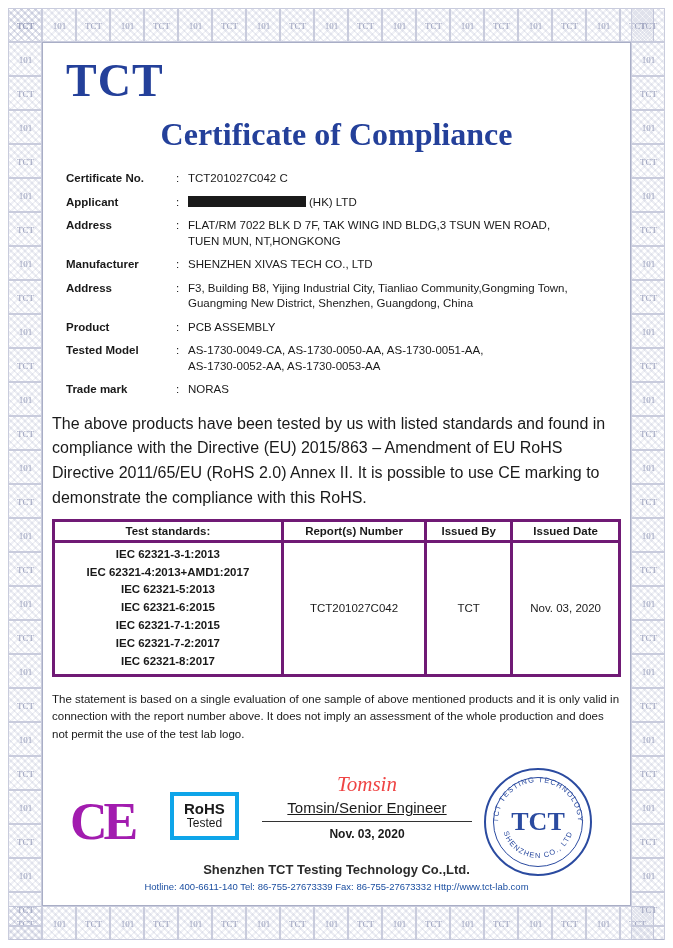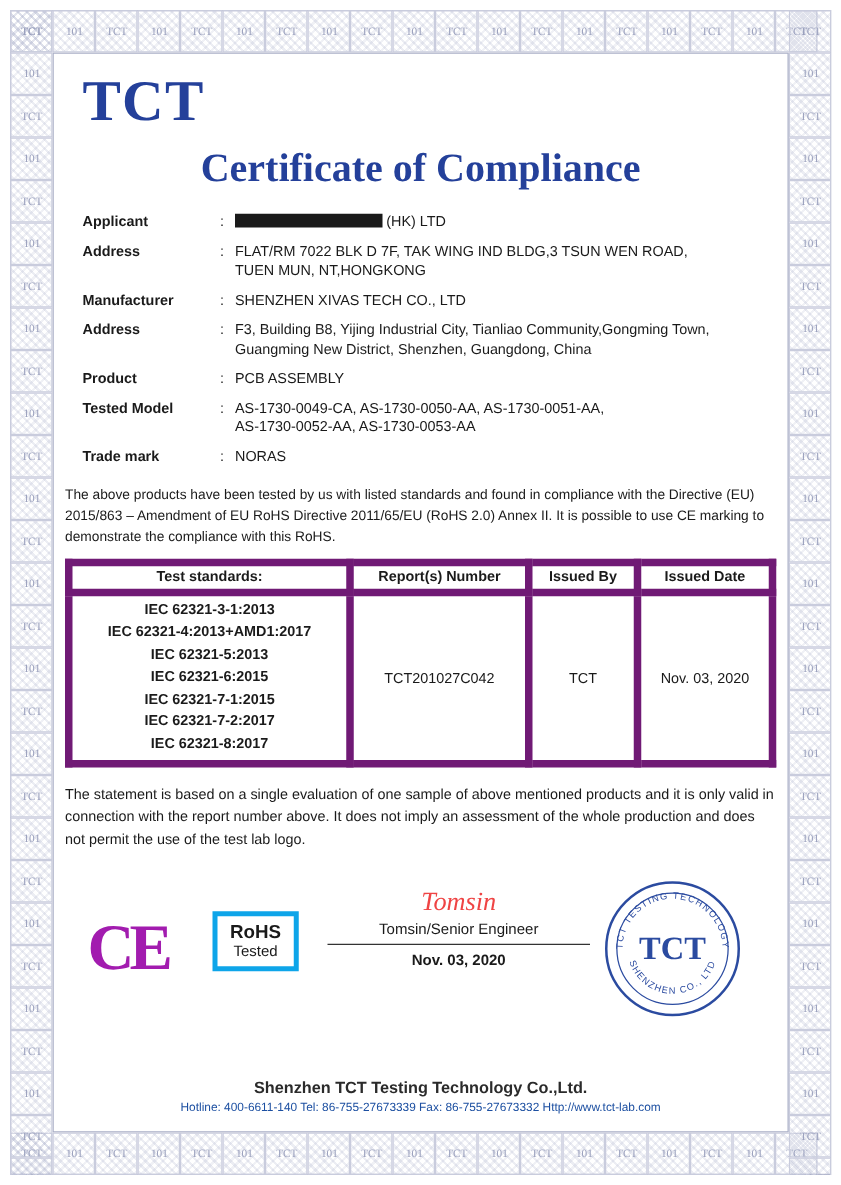--- a/index.html
+++ b/index.html
@@ -137,34 +137,34 @@
   .redact {
     display: inline-block;
     width: 118px;
     height: 11px;
     background: #1a1a1a;
     vertical-align: -1px;
     margin-right: 3px;
   }
 
   .statement {
-    font-size: 11px;
+    font-size: 16px;
     line-height: 1.55;
     margin: 10px 0 8px 0;
     text-align: left;
   }
 
   .std-table {
     width: 100%;
     border-collapse: collapse;
     font-size: 11.5px;
     margin-top: 2px;
   }
   .std-table th, .std-table td {
-    border: 6px solid #701a75;
+    border: 3px solid #701a75;
     padding: 3px 4px;
     text-align: center;
   }
   .std-table th {
     font-weight: bold;
   }
   .std-list {
     font-weight: bold;
     line-height: 1.55;
     padding: 4px 6px;
@@ -215,22 +215,23 @@
     text-align: center;
   }
   .sign-script {
     font-family: Liberation Serif, serif;
     font-style: italic;
     font-size: 21px;
     color: #ef4444;
     margin-bottom: 2px;
   }
   .sign-name {
-    font-size: 12px;
+    font-size: 15px;
     margin-top: 2px;
+    text-decoration: underline;
   }
   .sign-rule {
     border-top: 1px solid #333;
     margin: 5px 0 5px 0;
   }
   .sign-date {
     font-size: 12px;
     font-weight: bold;
   }
 
@@ -602,20 +603,27 @@
   <div class="inner-frame"></div>
 
   <div class="content">
 
     <div class="logo">TCT</div>
 
     <div class="title">Certificate of Compliance</div>
 
     <table class="field-table">
       <tbody id="fields-body">
+          <tr>
+            <td class="f-label">Certificate No.</td>
+            <td class="f-colon">:</td>
+            <td class="f-value">
+              <div>TCT201027C042 C</div>
+            </td>
+          </tr>
           <tr>
             <td class="f-label">Applicant</td>
             <td class="f-colon">:</td>
             <td class="f-value"><span class="redact"></span><span>(HK) LTD</span></td>
           </tr>
           <tr>
             <td class="f-label">Address</td>
             <td class="f-colon">:</td>
             <td class="f-value">
               <div>FLAT/RM 7022 BLK D 7F, TAK WING IND BLDG,3 TSUN WEN ROAD,</div>

